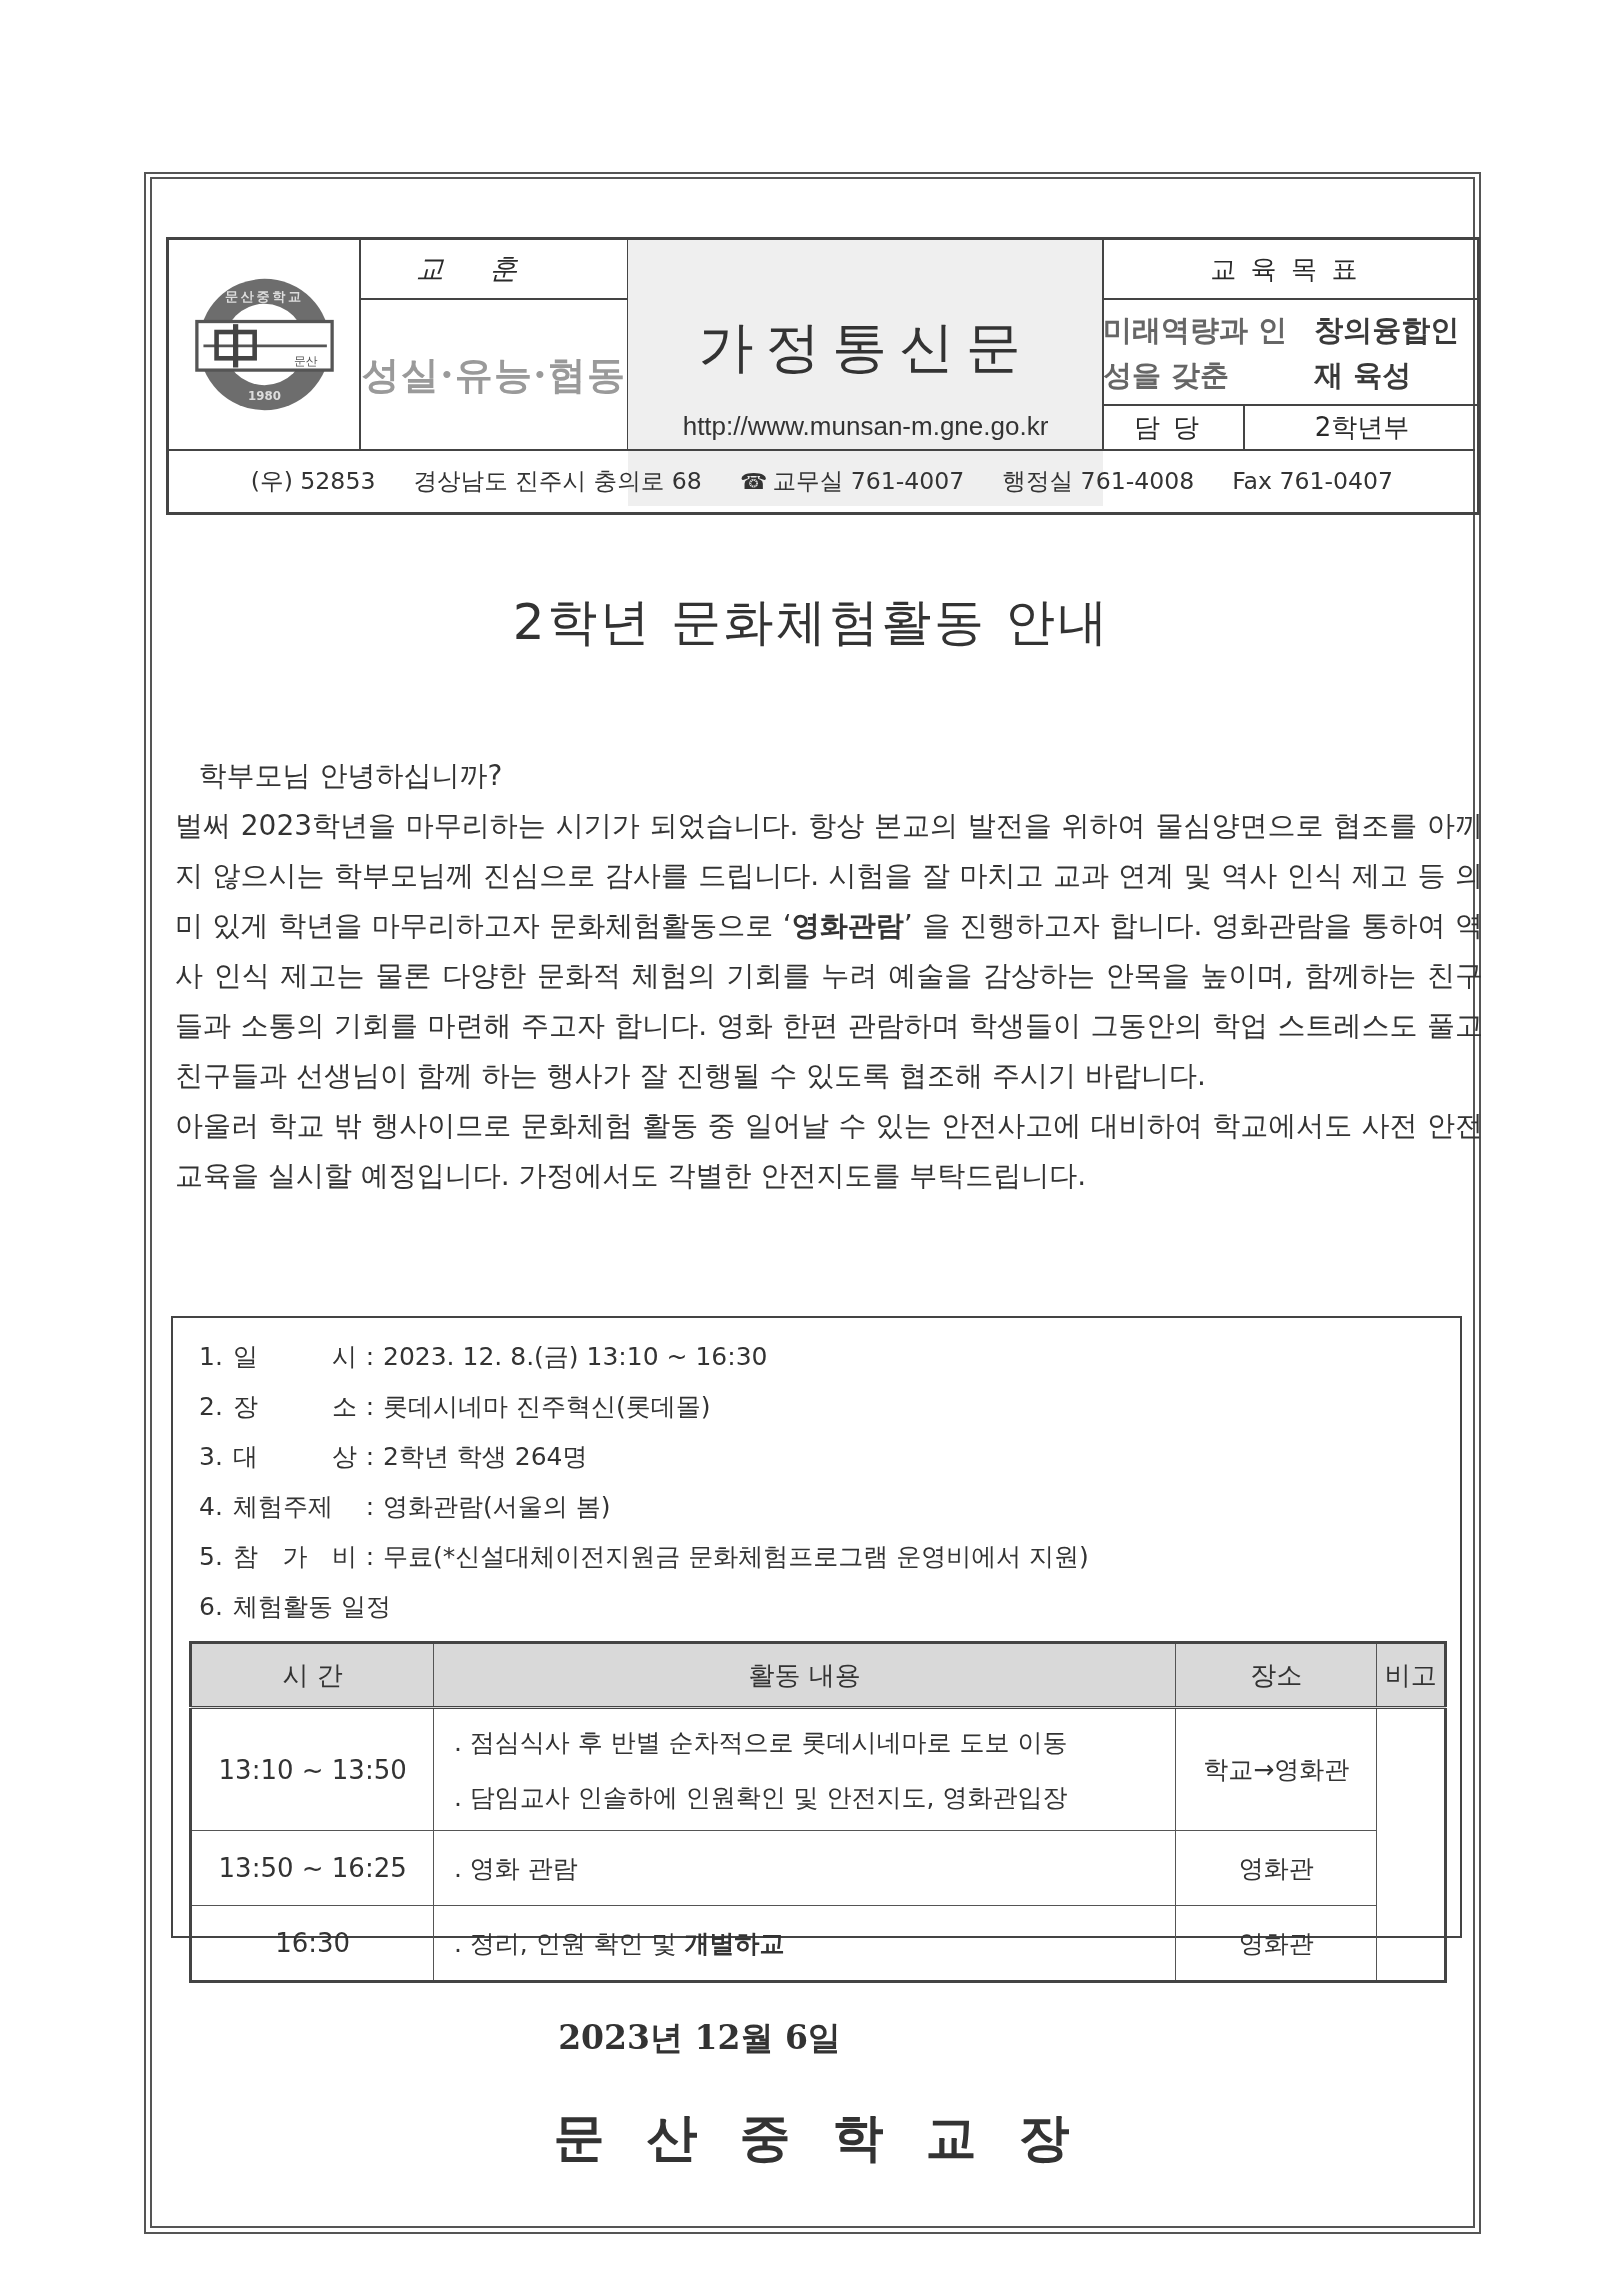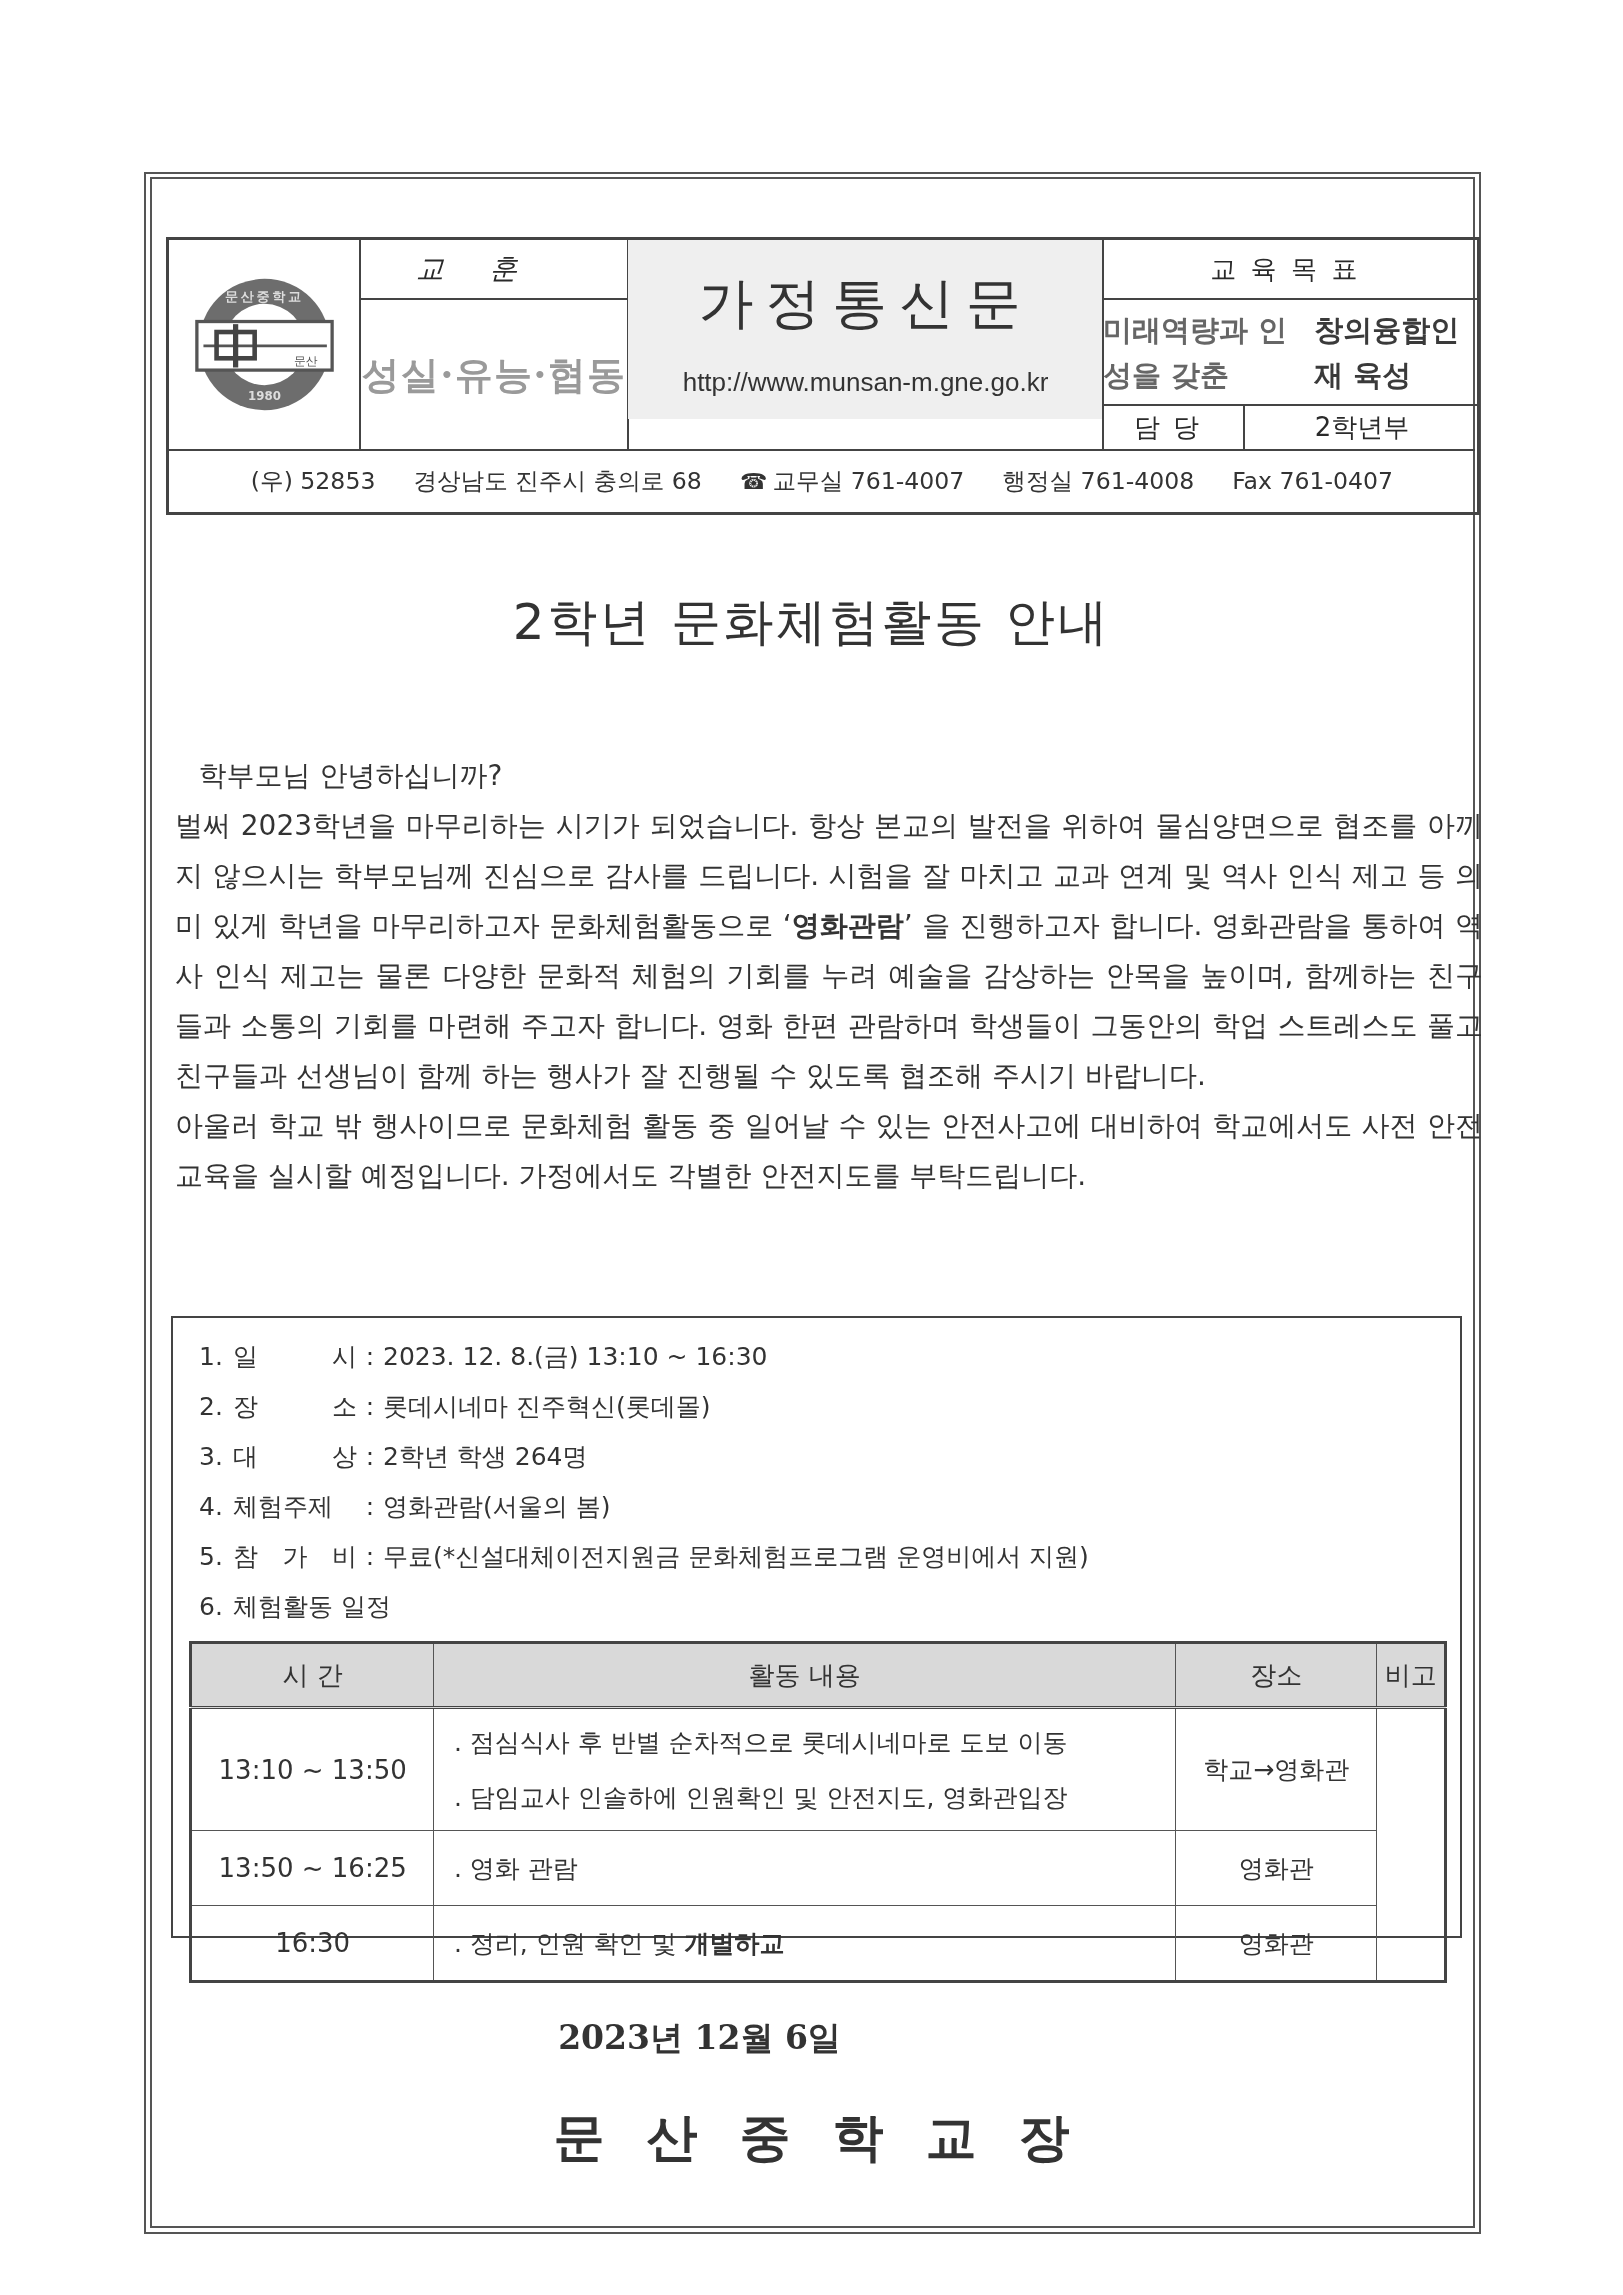--- a/index.html
+++ b/index.html
@@ -17,21 +17,21 @@
   .hcell { position: absolute; box-sizing: border-box; display: flex; align-items: center; justify-content: center; }
   .vline { position: absolute; width: 2px; background: #444; }
   .hline { position: absolute; height: 2px; background: #444; }
 
   .logo { left: 0; top: 0; width: 190px; height: 209px; }
   .logo svg { width: 151px; height: 151px; }
 
   .label-kyohun { left: 191px; top: 0; width: 232px; height: 58px; font-size: 28px; letter-spacing: 18.3px; font-style: italic; }
   .motto { left: 191px; top: 60px; width: 268px; height: 150px; font-size: 38px; color: #9a9a9a;
            font-weight: bold; font-family: "DejaVu Serif", serif; letter-spacing: 1.3px; }
-  .title-cell { left: 459px; top: 0; width: 475px; height: 179px; background: #efefef;
+  .title-cell { left: 459px; top: 0; width: 475px; height: 266px; background: #efefef;
                 flex-direction: column; }
   .title-cell .t { font-size: 55px; letter-spacing: 11.8px; color: #333; margin-top: 6.5px; }
   .title-cell .u { font-size: 26px; color: #333; margin-top: 26px; font-family: "Liberation Sans", sans-serif; }
   .label-goal { left: 934px; top: 0; width: 376px; height: 58px; font-size: 26px; letter-spacing: 14.4px; }
   .goal { left: 934px; top: 60px; width: 376px; height: 105px; flex-direction: row;
           font-family: "DejaVu Serif", serif; font-weight: bold; font-size: 29px; line-height: 45px; color: #3a3a3a; }
   .goal .l1 { color: #666; }
   .damdang-label { left: 934px; top: 166px; width: 140px; height: 43px; font-size: 26px; letter-spacing: 13px; }
   .damdang-val { left: 1076px; top: 166px; width: 234px; height: 43px; font-size: 26px; }
   .address { left: 0; top: 211px; width: 1306px; height: 59px; font-size: 23.6px; color: #333;

